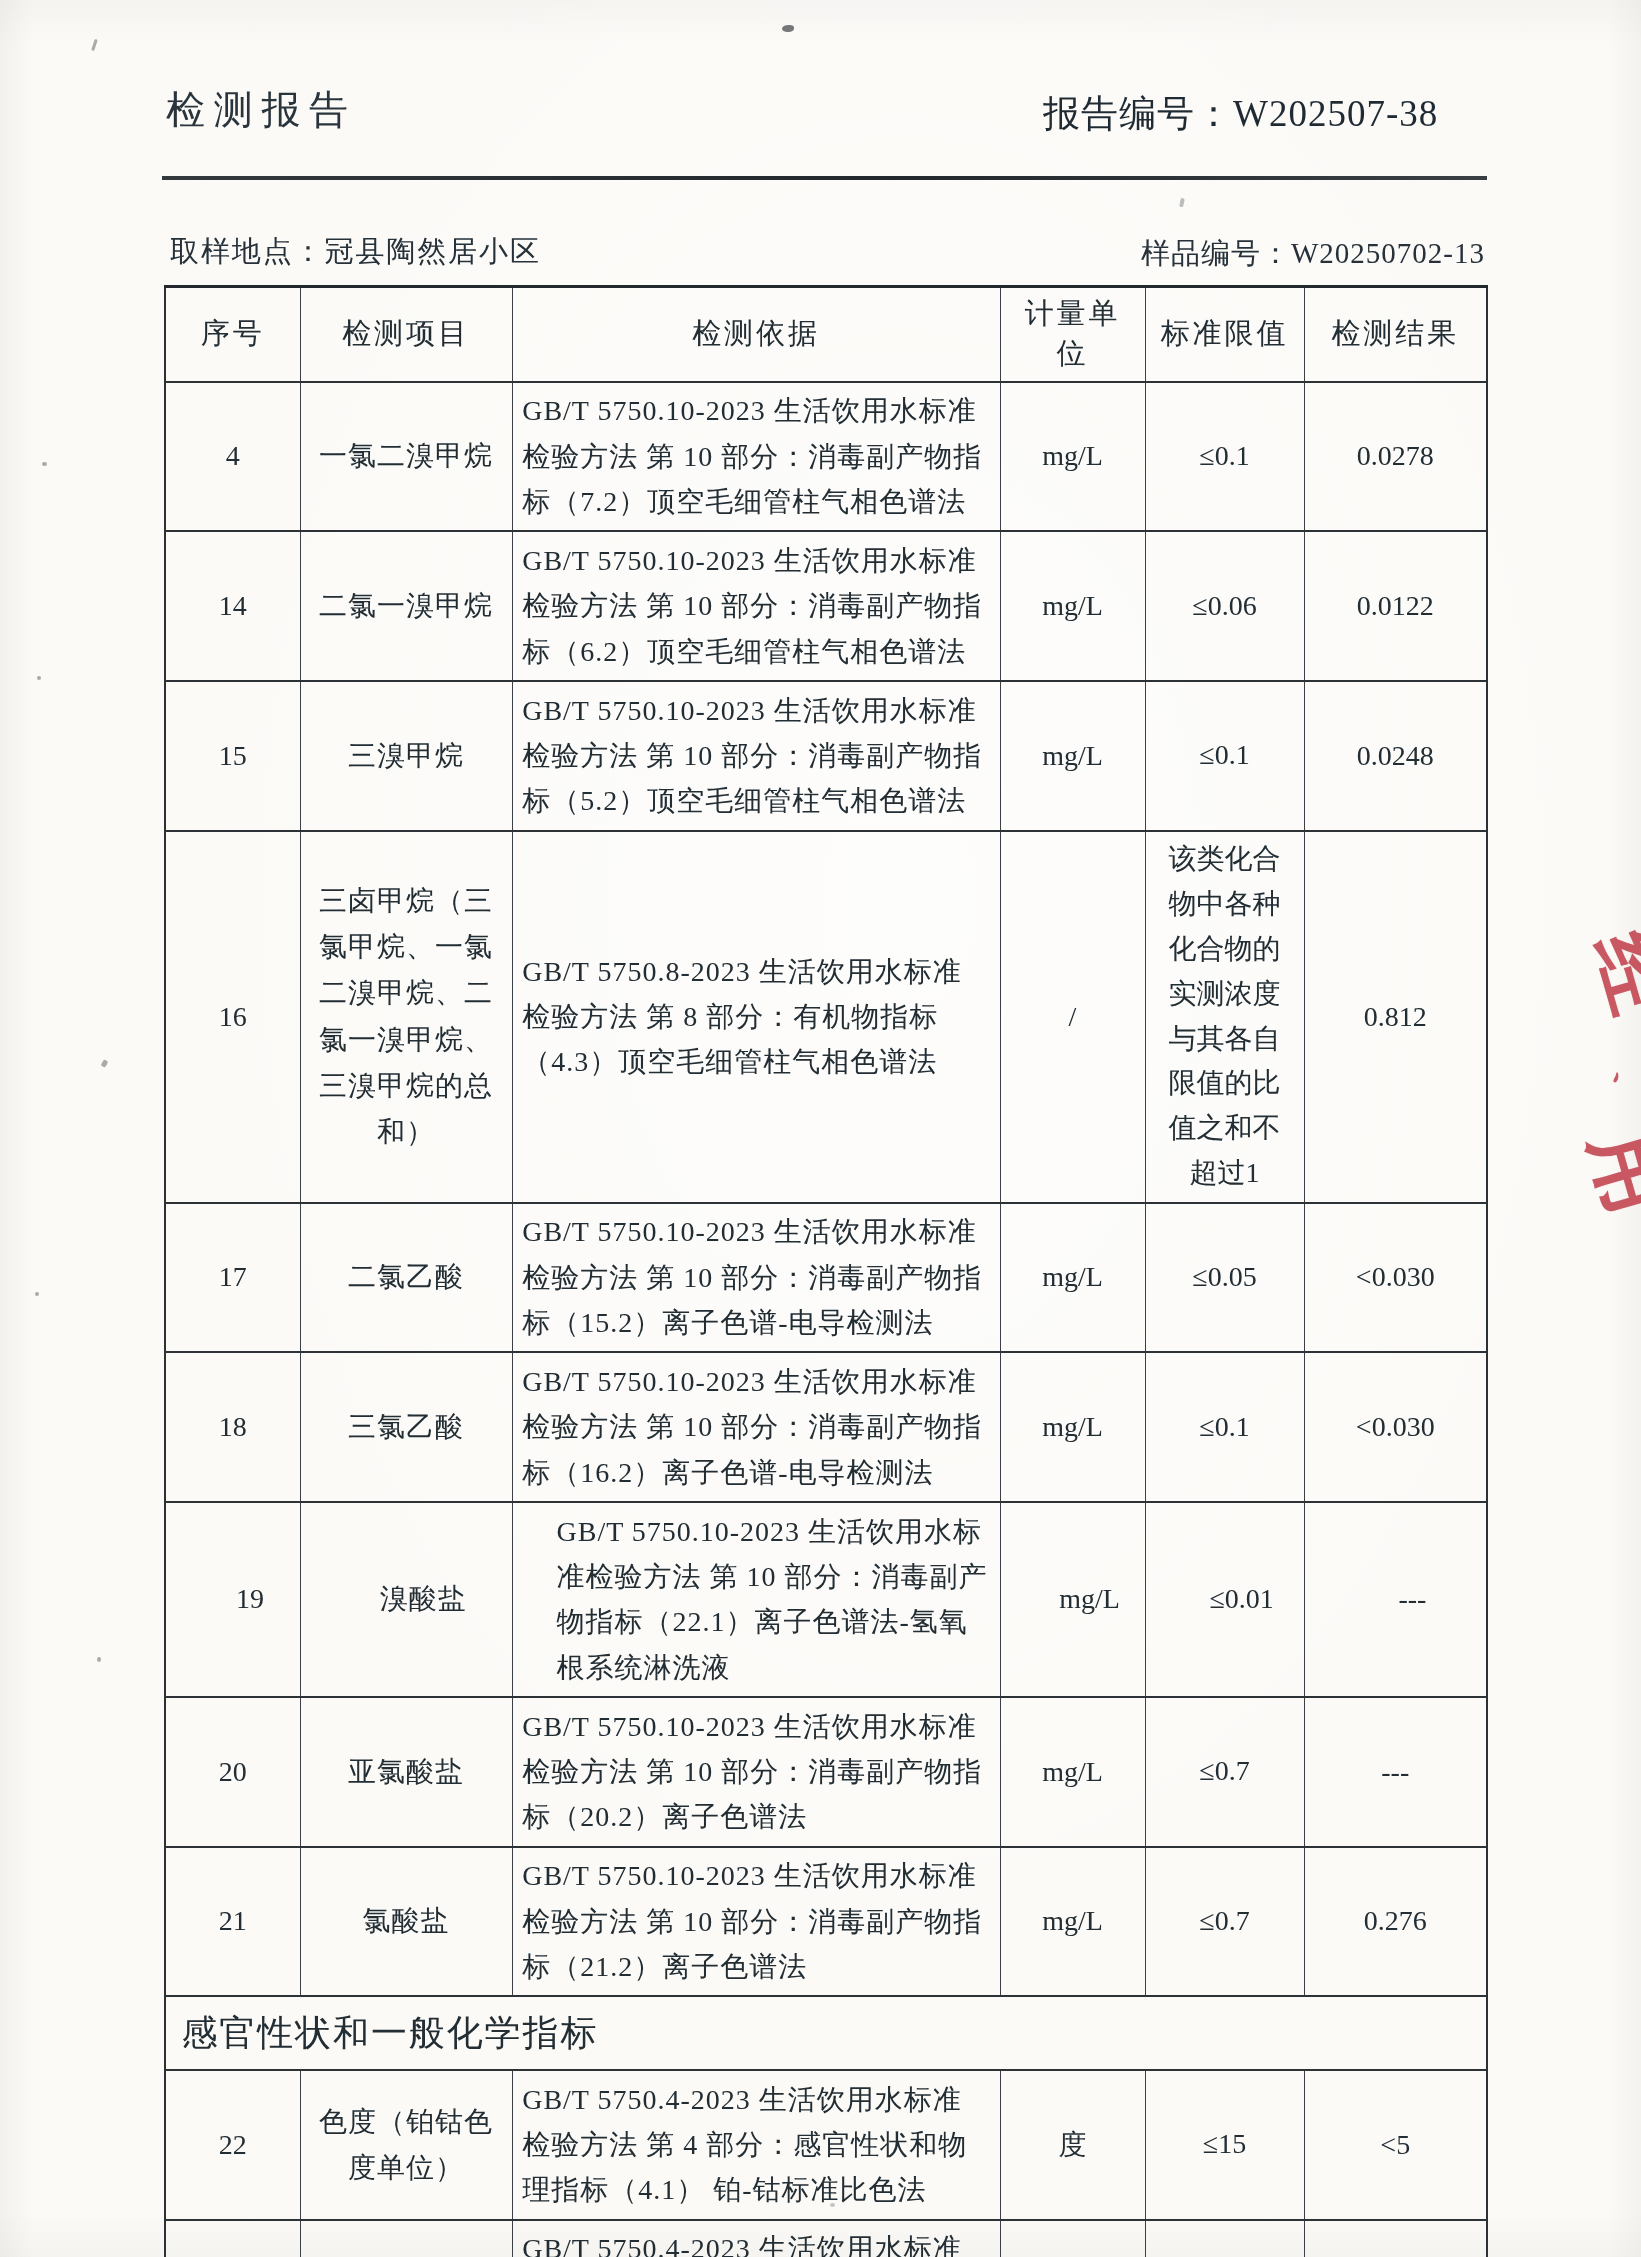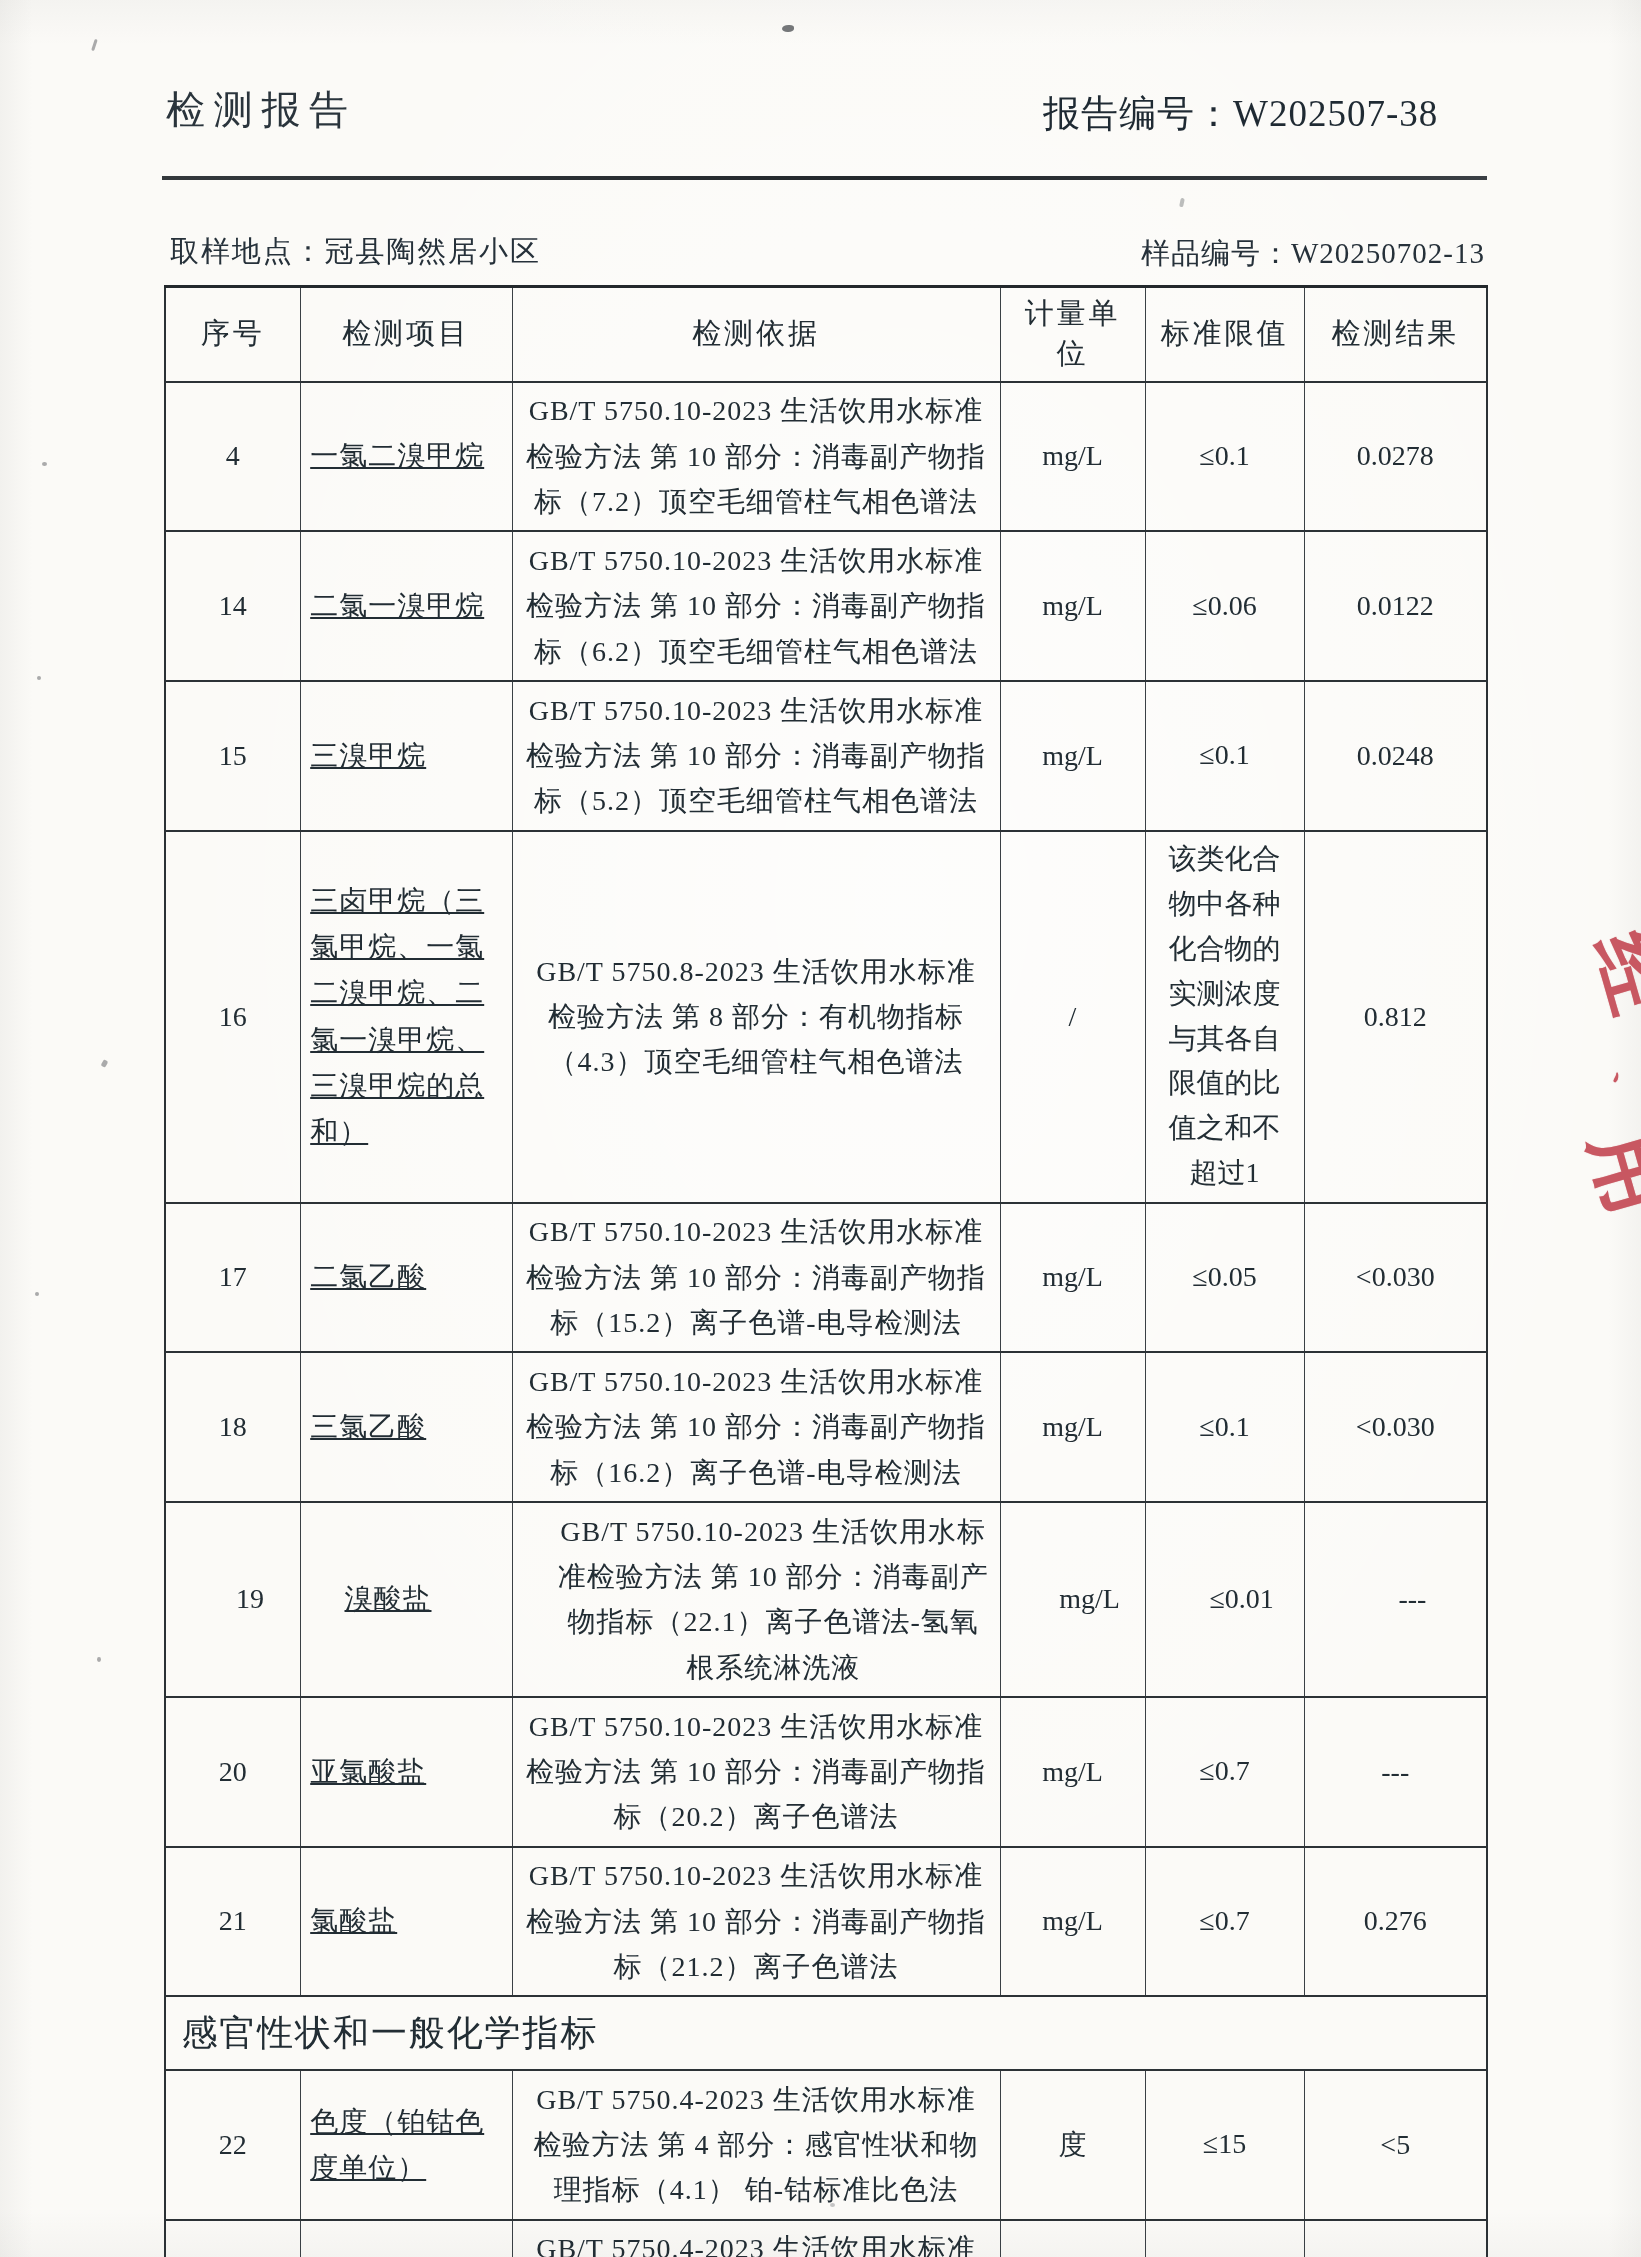--- a/index.html
+++ b/index.html
@@ -50,22 +50,22 @@
     border-top:2.9px double #2c3236;
     border-bottom:2.9px double #2c3236;
     vertical-align:middle;
     padding:5.8px 9.7px;
     font-weight:normal;
     background:transparent;
   }
   table.report{border:2.9px solid #2b3135;}
   table.report tr.hdr th{height:81px;font-size:29px;letter-spacing:2.9px;text-align:center;border-top:3.9px solid #23282c;}
   td.c-no{text-align:center;letter-spacing:0;}
-  td.c-item{text-align:left;padding-left:15.4px;padding-right:7.7px;line-height:1.65;letter-spacing:1px;text-decoration:underline;}
-  td.c-method{text-align:center;padding:9.7px 11.6px 9.7px 13.5px;line-height:1.62;letter-spacing:1px;}
+  td.c-item{text-align:center;padding-left:15.4px;padding-right:7.7px;line-height:1.65;letter-spacing:1px;}
+  td.c-method{text-align:left;padding:9.7px 11.6px 9.7px 13.5px;line-height:1.62;letter-spacing:1px;}
   td.c-unit,td.c-limit,td.c-result{text-align:center;letter-spacing:0;}
   td.c-limit{line-height:1.6;padding:7.7px 7.7px;}
   tr.h130 td{height:118px;}
   tr.h132 td{height:120px;}
   tr.h180 td{height:166px;padding-left:44px;}
   tr.h140 td{height:127px;}
   tr.h300 td{height:282px;}
   tr.h138 td{height:126px;}
   tr.h136 td{height:124px;}
   tr.section-row td{

